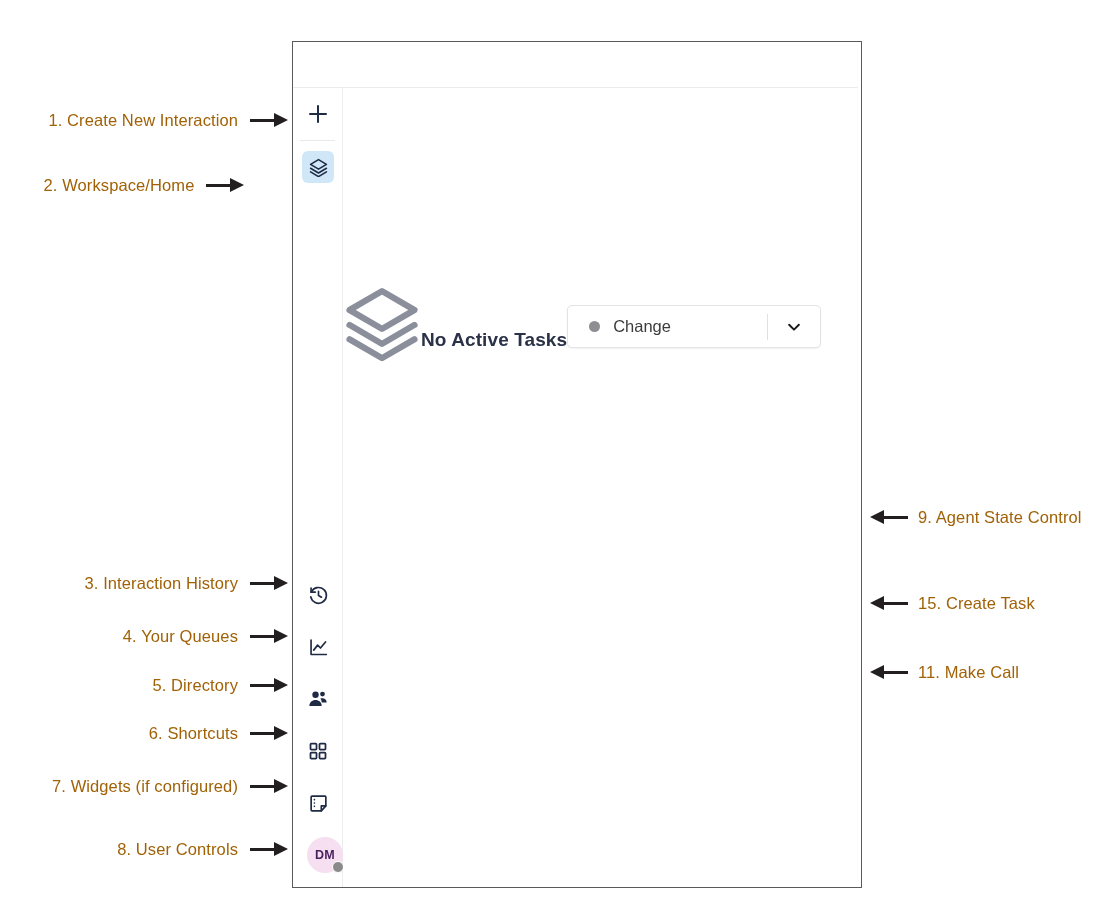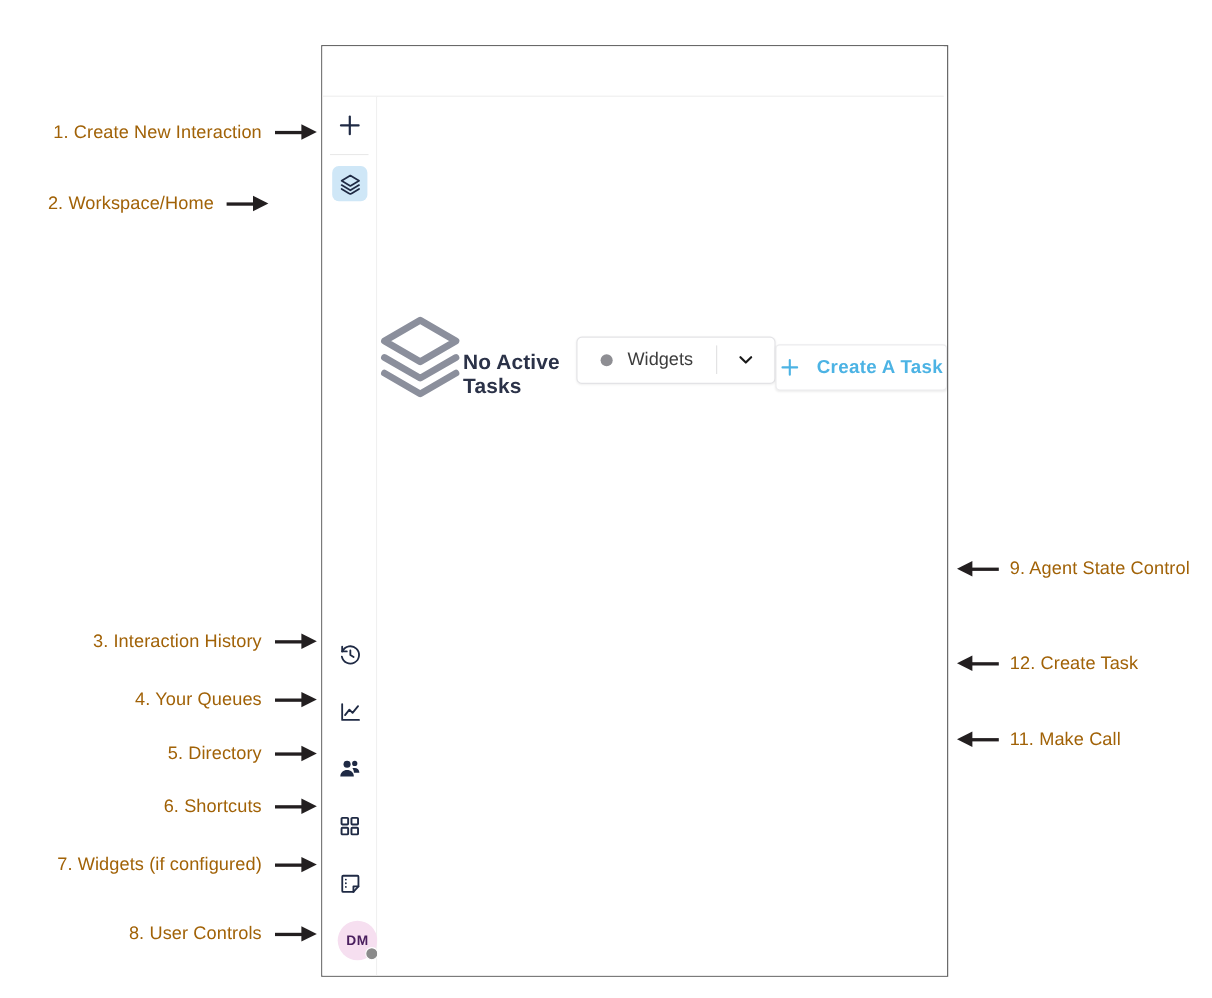--- a/index.html
+++ b/index.html
@@ -359,21 +359,21 @@
       <span class="shaft"></span>
       <span class="head"></span>
     </span>
   <span class="callout-label">9. Agent State Control</span>
 </div>
 <div class="callout right" style="top:595px; left:870px;">
   <span class="arrow to-left">
       <span class="shaft"></span>
       <span class="head"></span>
     </span>
-  <span class="callout-label">12. Create Task</span>
+  <span class="callout-label">15. Create Task</span>
 </div>
 <div class="callout right" style="top:664px; left:870px;">
   <span class="arrow to-left">
       <span class="shaft"></span>
       <span class="head"></span>
     </span>
   <span class="callout-label">11. Make Call</span>
 </div>
 
 <div id="app-window">
@@ -480,37 +480,28 @@
             <polygon points="12 2.2 22 8 12 13.8 2 8 12 2.2"></polygon>
             <polyline points="2 12.6 12 18.4 22 12.6"></polyline>
             <polyline points="2 17 12 22.8 22 17"></polyline>
           </svg>
         </div>
 
         <div id="empty-title">No Active Tasks</div>
 
         <div id="status-select">
           <span class="dot"></span>
-          <span id="status-label">Widgets</span>
+          <span id="status-label">Change</span>
           <span class="vdiv"></span>
           <span id="status-caret">
             <svg width="18" height="18" viewBox="0 0 24 24" fill="none" stroke="currentColor" stroke-width="2.6" stroke-linecap="round" stroke-linejoin="round">
               <polyline points="5.5 9 12 15.5 18.5 9"></polyline>
             </svg>
           </span>
         </div>
 
-        <div class="action-btn">
-          <span class="btn-icon">
-            <svg width="20" height="20" viewBox="0 0 24 24" fill="none" stroke="currentColor" stroke-width="2.3" stroke-linecap="round">
-              <line x1="12" y1="4" x2="12" y2="20"></line>
-              <line x1="4" y1="12" x2="20" y2="12"></line>
-            </svg>
-          </span>
-          <span class="btn-label">Create A Task</span>
-        </div>
 
 
       </div>
     </div>
 
   </div>
 </div>
 
 </body></html>

